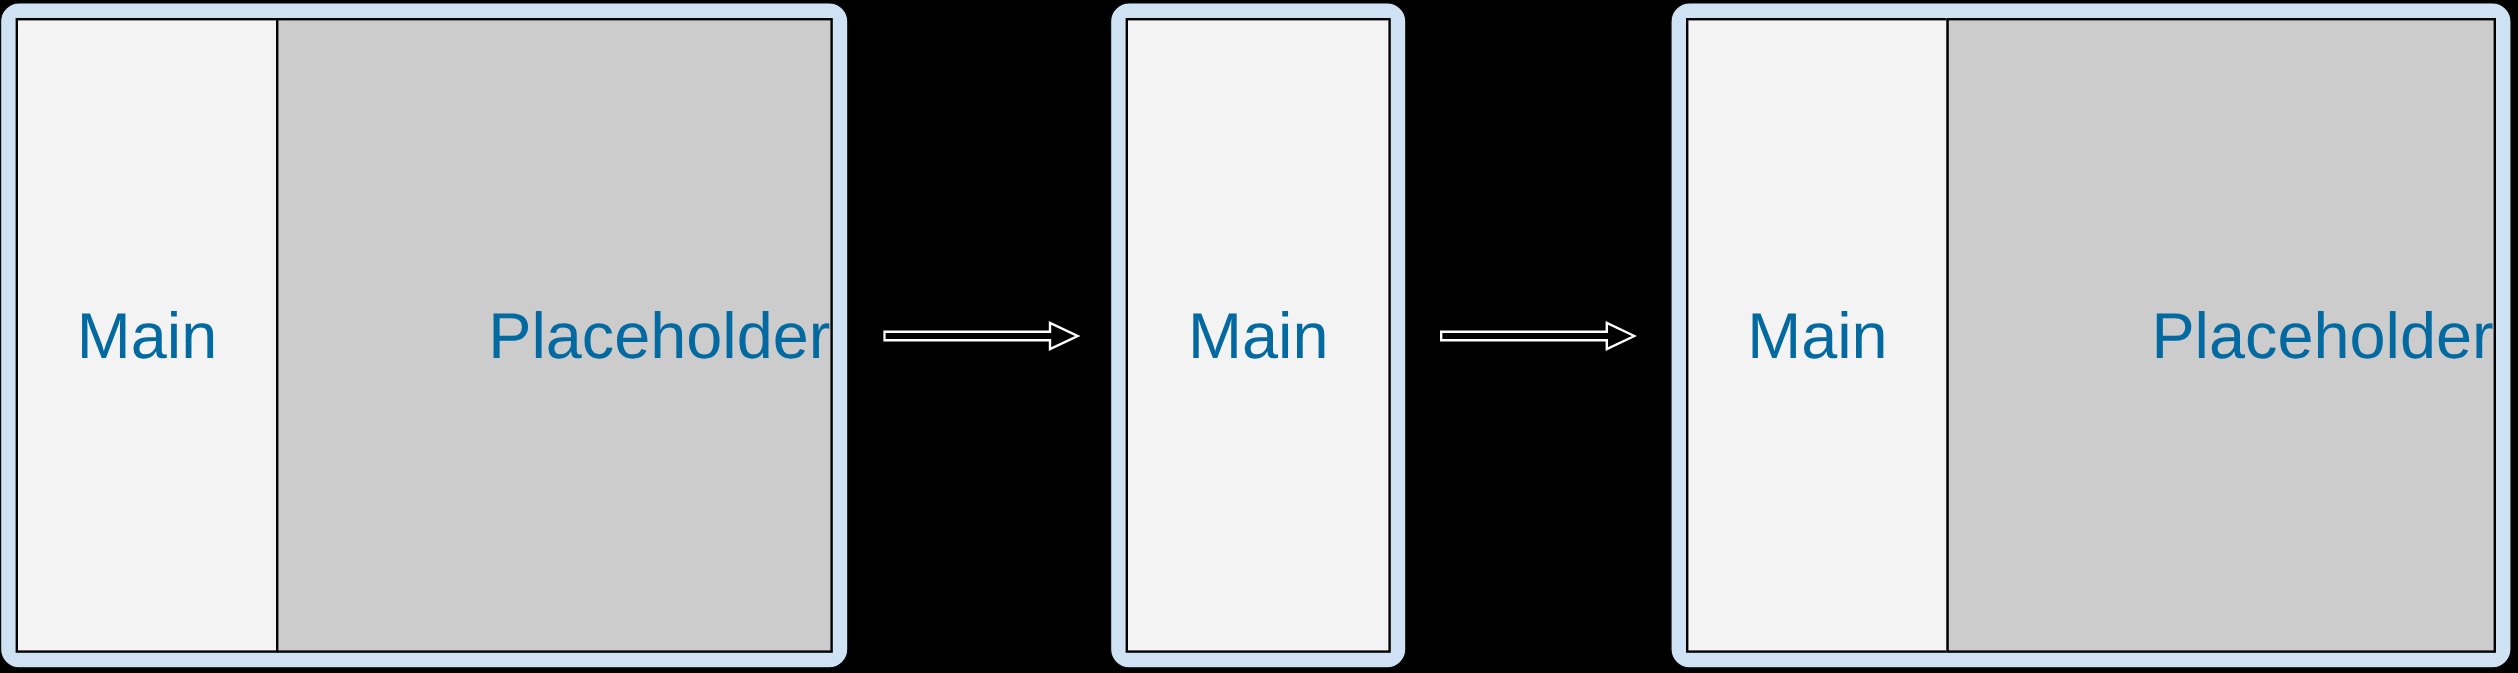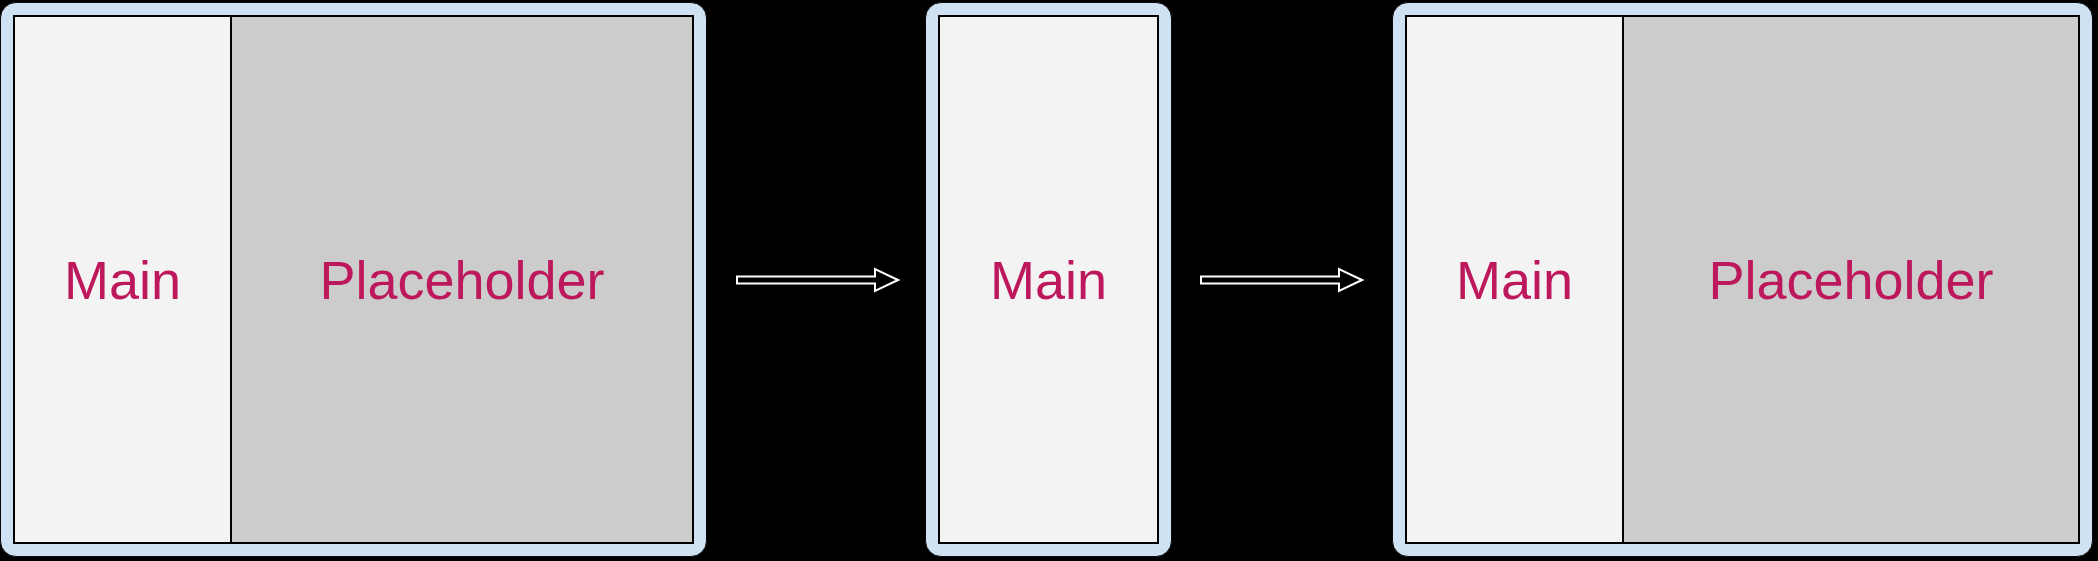--- a/index.html
+++ b/index.html
@@ -32,33 +32,34 @@
   .panel-mid   { left: 925px;  width: 247px; }
   .panel-right { left: 1392px; width: 701px; }
 
   .region {
     border: 2px solid #000000;
     box-sizing: border-box;
     display: flex;
     align-items: center;
     justify-content: center;
     font-size: 54px;
-    color: #be185d;
+    color: #0369a1;
     white-space: nowrap;
     overflow: hidden;
   }
   .region.main {
     background: #f3f3f3;
     width: 219px;
     flex: 0 0 auto;
   }
   .region.placeholder {
     background: #cccccc;
     flex: 1 1 auto;
     margin-left: -2px;
+    justify-content: flex-end;
   }
   .panel-mid .region.main {
     width: 100%;
     flex: 1 1 auto;
   }
 
   .arrow {
     position: absolute;
     top: 258px;
   }

